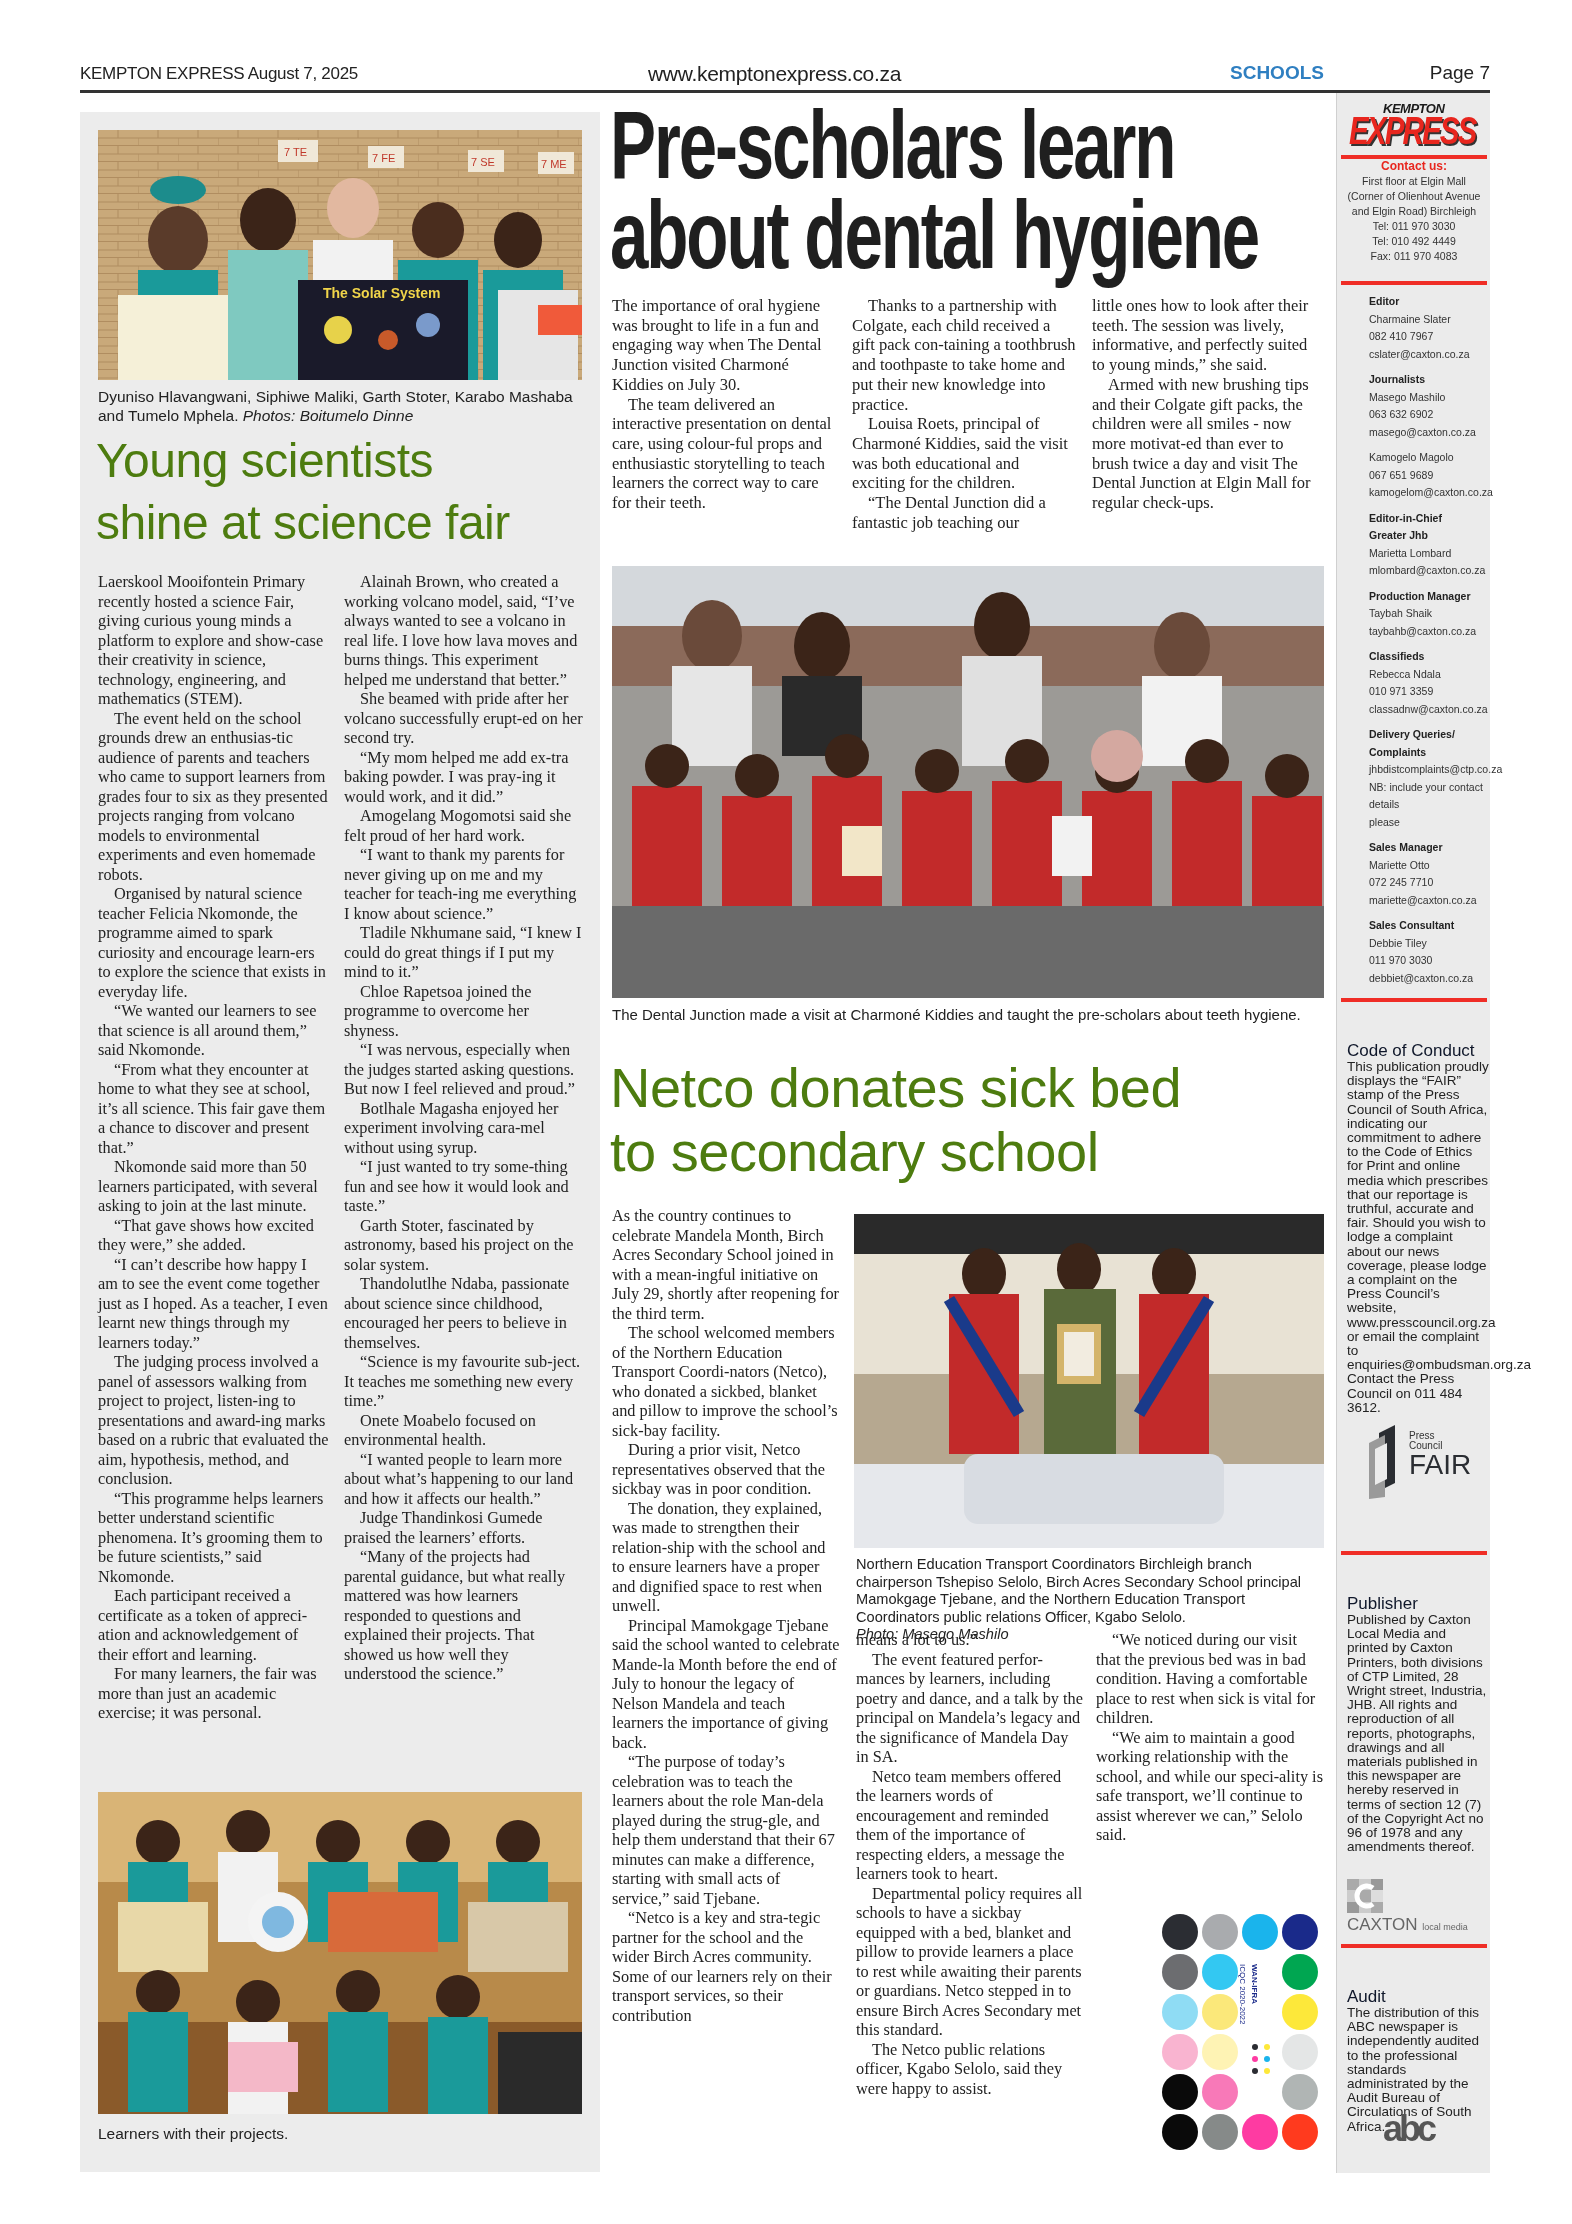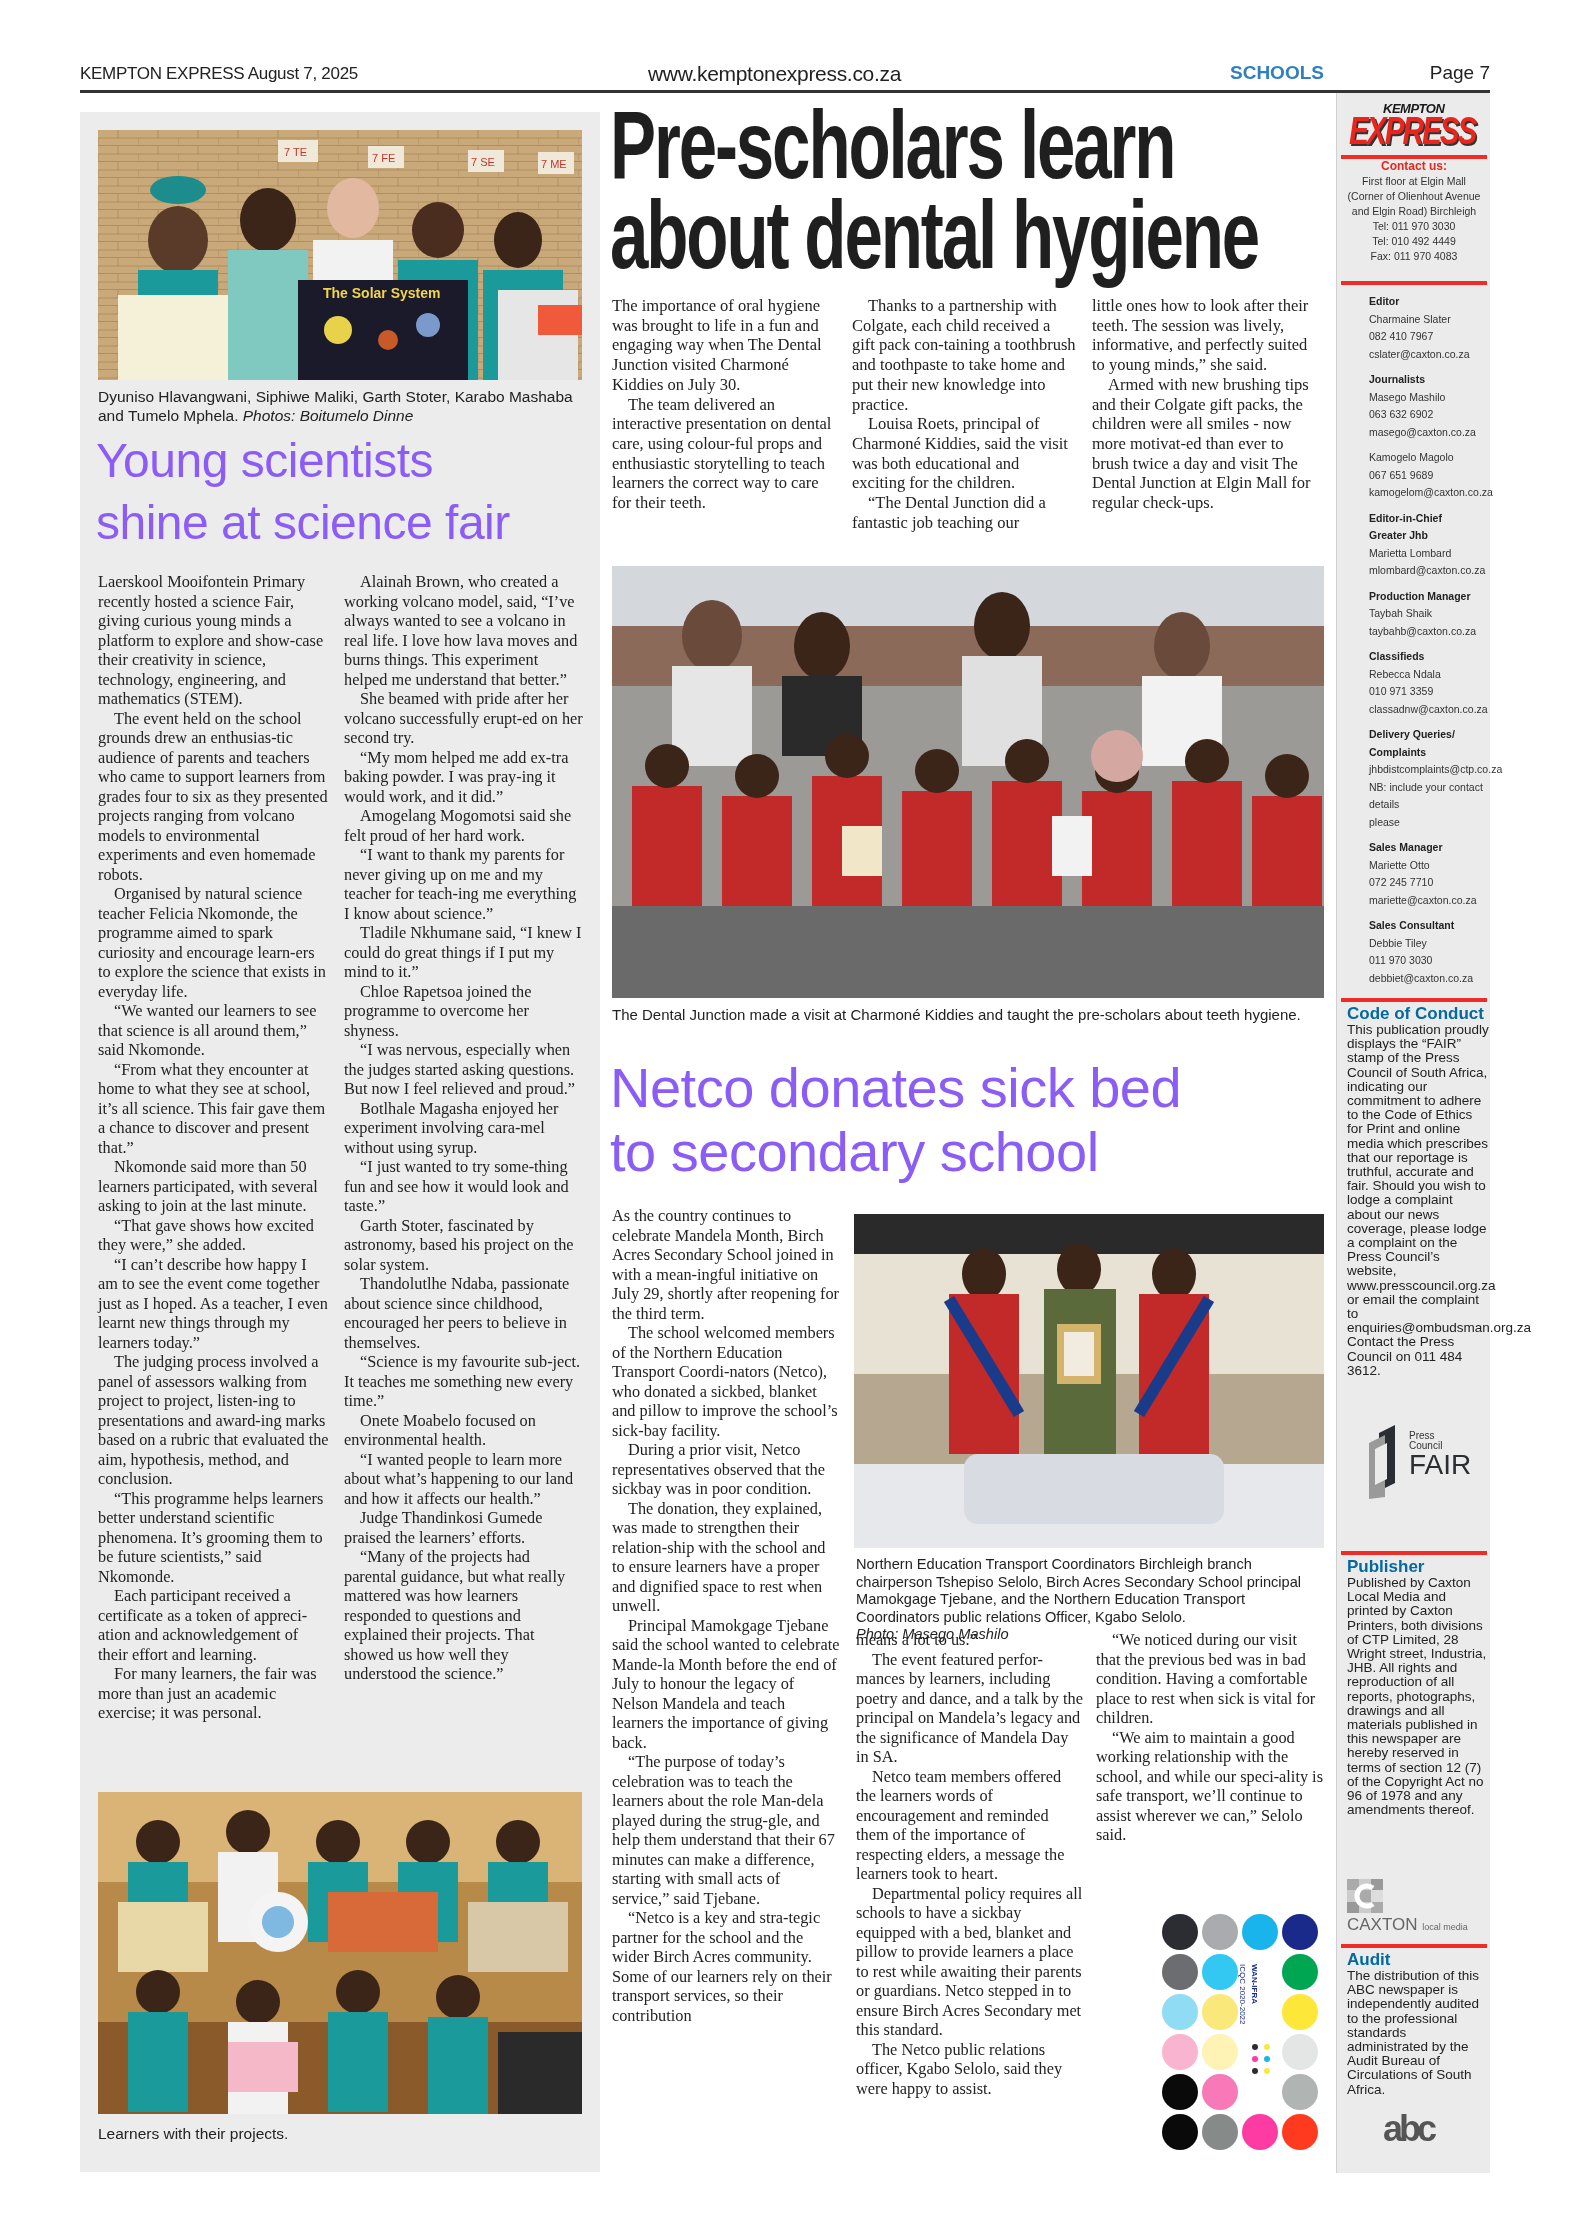--- a/index.html
+++ b/index.html
@@ -15,41 +15,41 @@
   .hdr-section { position: absolute; left: 1150px; top: 4px; font-family: "Liberation Sans", sans-serif; font-size: 19px; font-weight: bold; color: #2f7fc1; }
   .hdr-page { position: absolute; right: 0; top: 4px; font-family: "Liberation Sans", sans-serif; font-size: 19px; color: #222; }
   .hdr-rule { position: absolute; left: 80px; top: 90px; width: 1410px; height: 3px; background: #333; }
 
   
   .left-panel { position: absolute; left: 80px; top: 112px; width: 520px; height: 2060px; background: #ececec; }
   .photo { position: absolute; overflow: hidden; }
   .photo-ph { width: 100%; height: 100%; }
   .caption { font-family: "Liberation Sans", sans-serif; font-size: 15.5px; line-height: 19px; color: #222; }
   .caption i { font-style: italic; }
-  .headline-sans { font-family: "Liberation Sans", sans-serif; font-weight: normal; color: #8b5cf6; letter-spacing: -0.5px; }
+  .headline-sans { font-family: "Liberation Sans", sans-serif; font-weight: normal; color: #4d7c0f; letter-spacing: -0.5px; }
   .body-col { font-family: "Liberation Serif", serif; font-size: 16.3px; line-height: 19.5px; color: #222; text-align: left; }
   .body-col p { text-indent: 16px; }
   .body-col p.first { text-indent: 0; }
 
   
   .headline-cond { font-family: "Liberation Sans", sans-serif; font-weight: bold; color: #1f1f1f; letter-spacing: -3px; transform: scaleX(0.72); transform-origin: left top; white-space: nowrap; }
 
   
   .sidebar { position: absolute; left: 1336px; top: 93px; width: 154px; height: 2080px; background: #ebebeb; border-left: 1px solid #d0d0d0; }
   .sb-logo { position: absolute; left: 12px; top: 8px; width: 130px; height: 52px; }
   .sb-logo .kempton { position: absolute; left: 34px; top: 0; font-family: "Liberation Sans", sans-serif; font-weight: bold; font-style: italic; font-size: 13px; color: #1a1a1a; letter-spacing: -0.5px; }
   .sb-logo .express { position: absolute; left: 0; top: 9px; font-family: "Liberation Sans", sans-serif; font-weight: bold; font-style: italic; font-size: 38px; color: #e8261e; letter-spacing: -2.5px; transform: scaleX(0.78); transform-origin: left top; text-shadow: 2px 2px 0 #333; white-space: nowrap; }
   .sb-redrule { position: absolute; left: 4px; width: 146px; height: 4px; background: #ef2d26; }
   .sb-contact { position: absolute; left: 4px; top: 66px; width: 146px; text-align: center; font-family: "Liberation Sans", sans-serif; font-size: 10.5px; line-height: 15px; color: #333; }
   .sb-contact .ttl { color: #e8261e; font-weight: bold; font-size: 12px; }
   .sb-block { position: absolute; left: 8px; width: 144px; font-family: "Liberation Sans", sans-serif; font-size: 10.5px; line-height: 17.5px; color: #333; margin-left: 24px; }
   .sb-block .lbl { font-weight: bold; font-size: 10.5px; color: #222; }
   .sb-group { margin-bottom: 8px; }
   .sb-section { position: absolute; left: 10px; width: 142px; font-family: "Liberation Sans", sans-serif; font-size: 13.5px; line-height: 14.2px; color: #222; }
-  .sb-section .h { color: #0369a1; font-weight: bold; font-size: 17px; line-height: 18px; }
+  .sb-section .h { color: #0f172a; font-weight: normal; font-size: 17px; line-height: 18px; margin-top: 37px; }
 
   
   .color-bar { position: absolute; left: 1158px; top: 1908px; width: 166px; height: 250px; background: #fff; }
   .dot { position: absolute; width: 36px; height: 36px; border-radius: 50%; }
   .mini-dot { position: absolute; width: 6px; height: 6px; border-radius: 50%; }
 </style>
 </head>
 <body>
 
 <div class="header">

